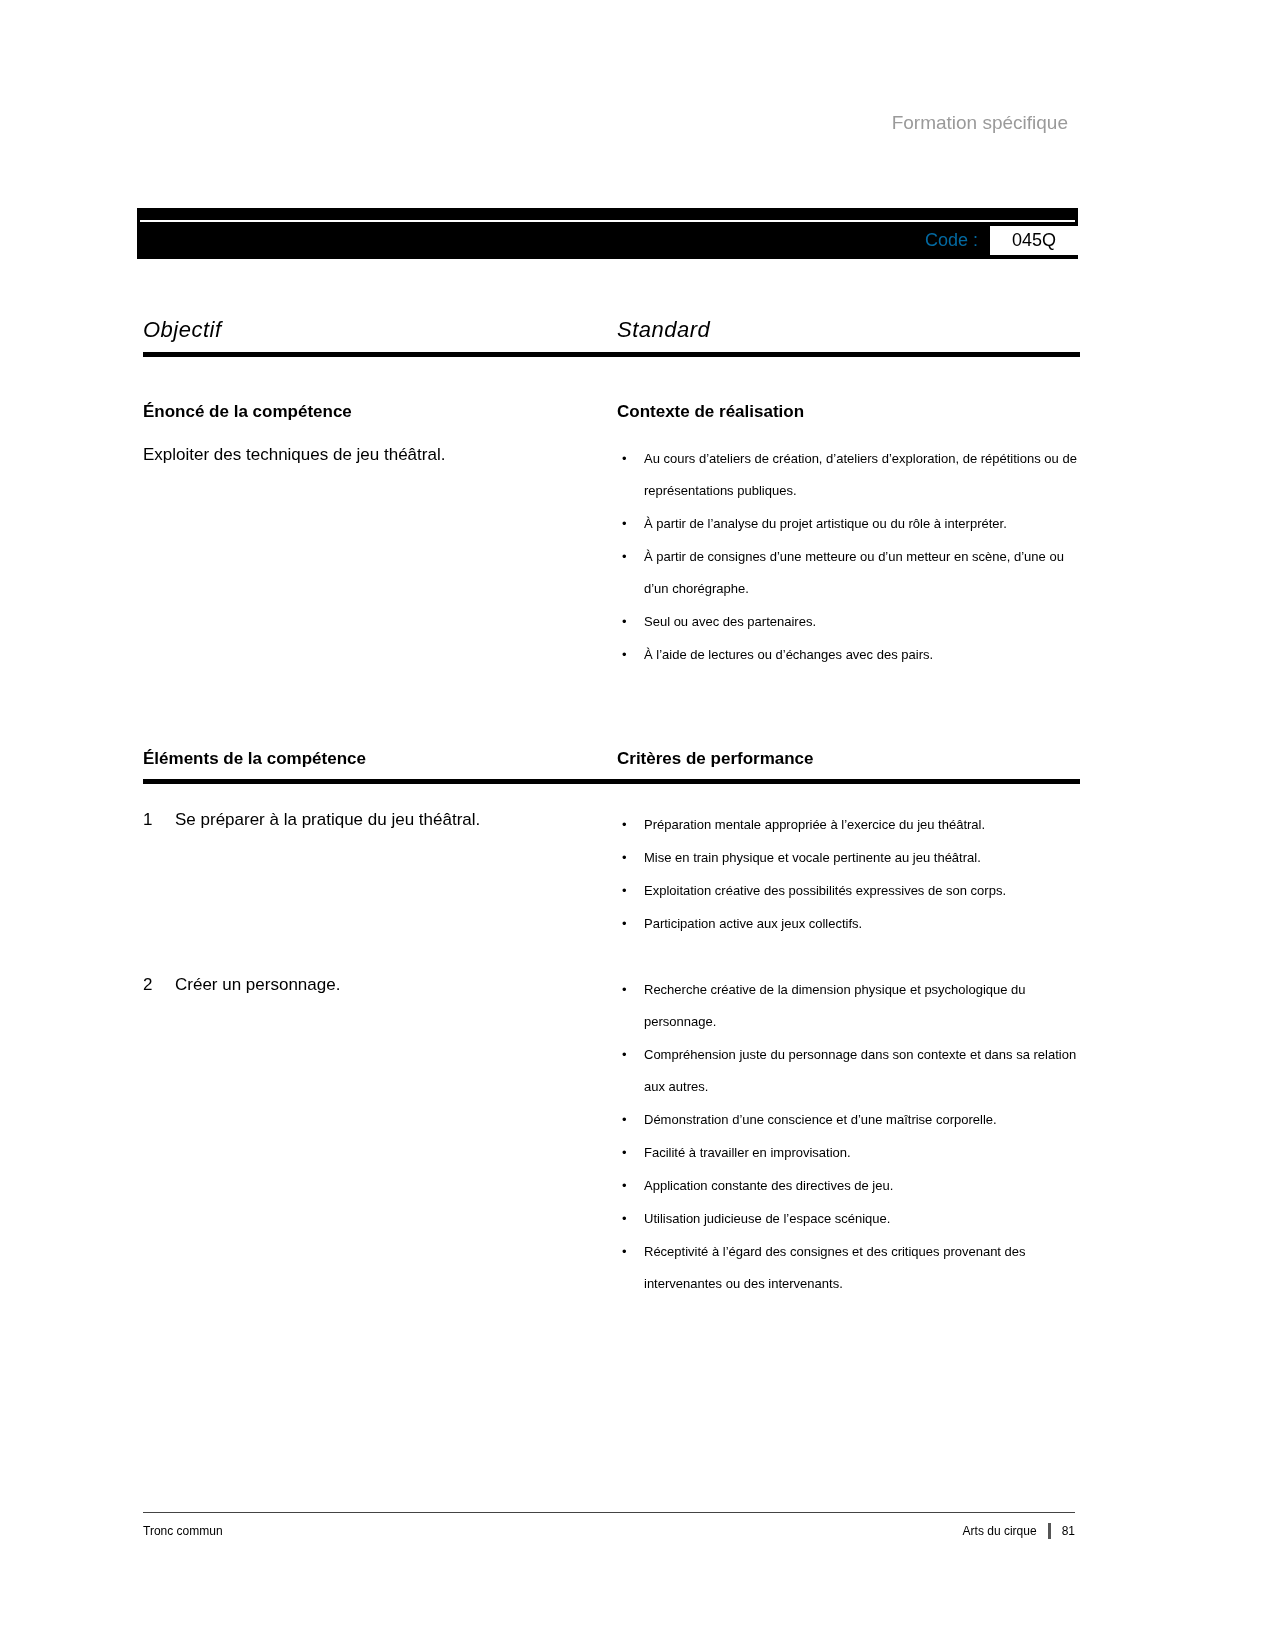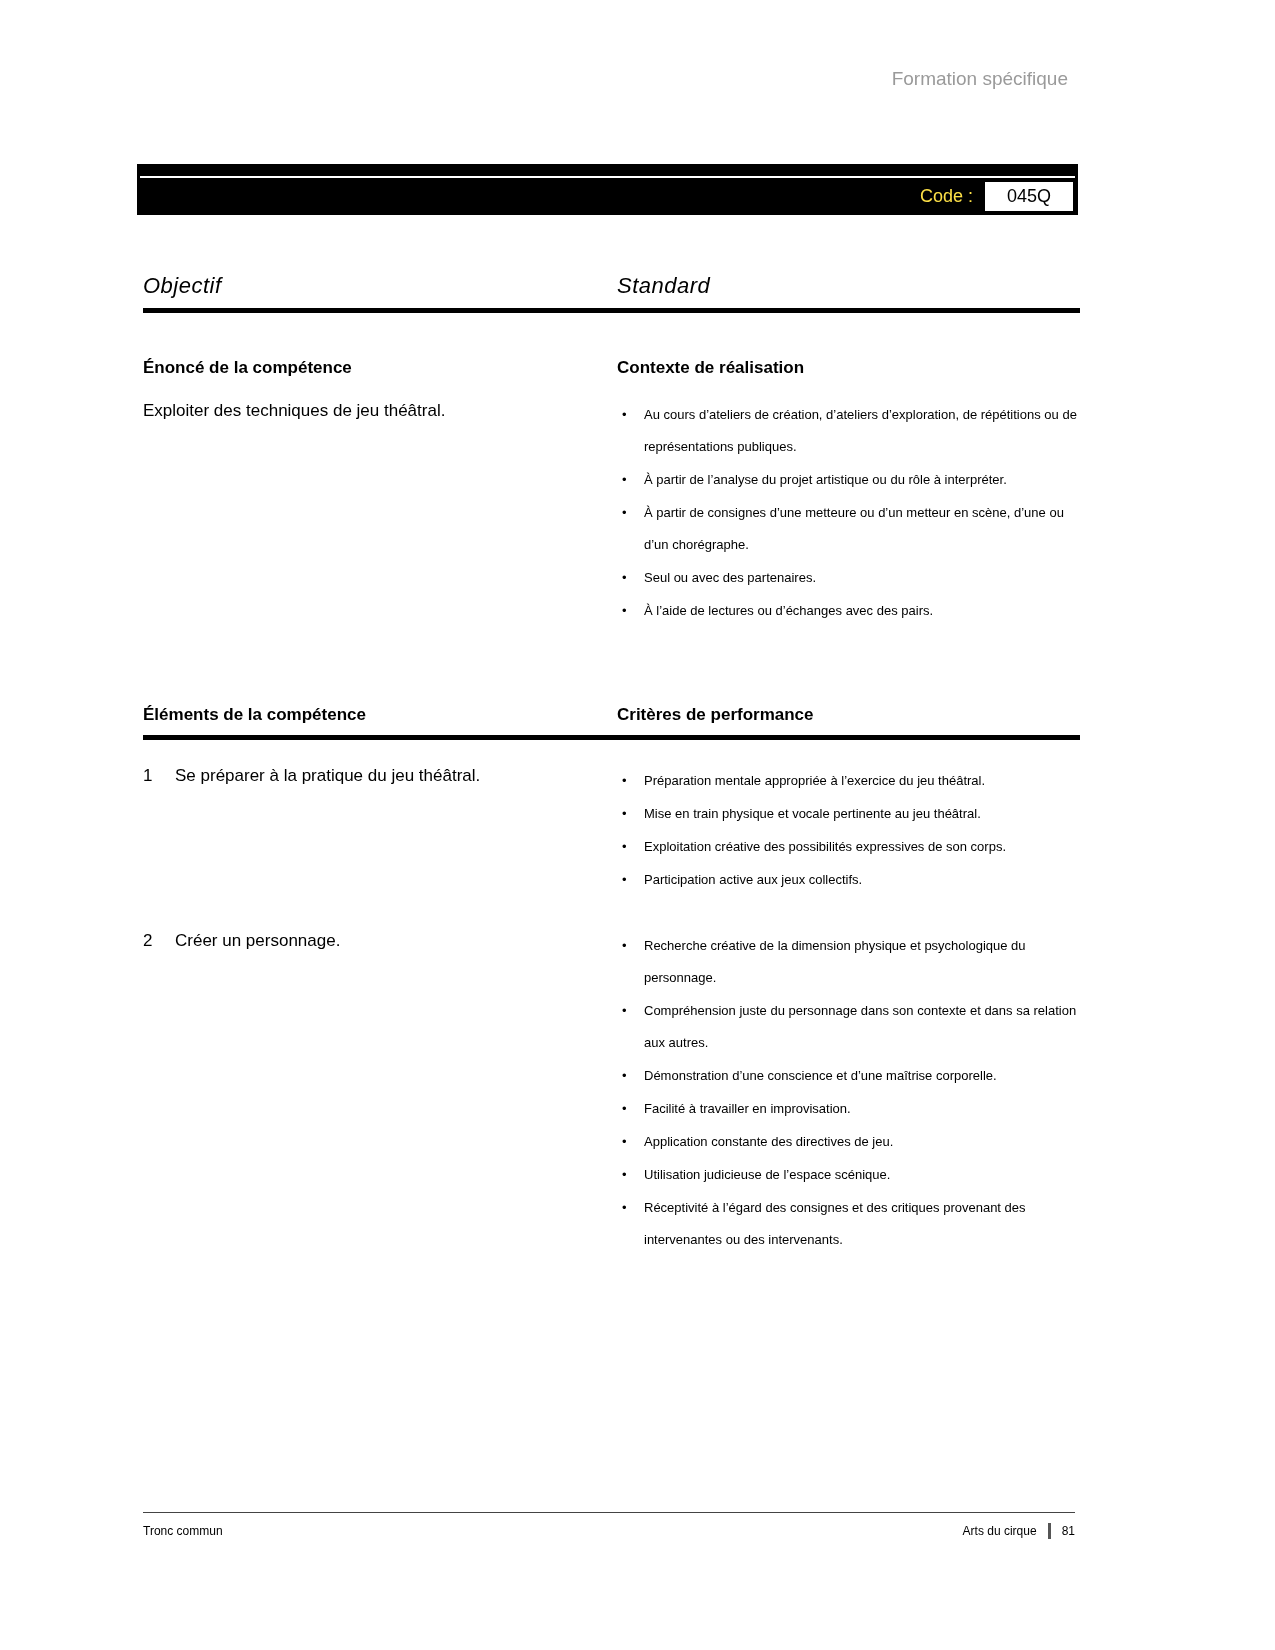--- a/index.html
+++ b/index.html
@@ -14,20 +14,21 @@
     height: 1650px;
     margin: 0 auto;
     background: #ffffff;
     overflow: hidden;
   }
   .top-header {
     padding: 68px 207px 0 0;
     text-align: right;
     font-size: 19px;
     color: #9a9a9a;
+    margin-top: 44px;
   }
   
   .code-banner {
     position: relative;
     margin: 74px 197px 0 137px;
     height: 51px;
     background: #000;
   }
   .banner-topline {
     position: absolute;
@@ -41,31 +42,30 @@
     position: absolute;
     top: 14px;
     bottom: 0;
     left: 0;
     right: 0;
     display: flex;
     align-items: center;
     justify-content: flex-end;
   }
   .code-label {
-    color: #fde047;
+    color: #0369a1;
     font-size: 18px;
     margin-right: 12px;
   }
   .code-value {
     display: inline-flex;
     align-items: center;
     justify-content: center;
     width: 88px;
     height: 29px;
-    margin-right: 5px;
     background: #fff;
     color: #000;
     font-size: 18px;
   }
   .content {
     margin: 0 195px 0 143px; 
   }
   .two-col {
     display: grid;
     grid-template-columns: 474px 1fr;

